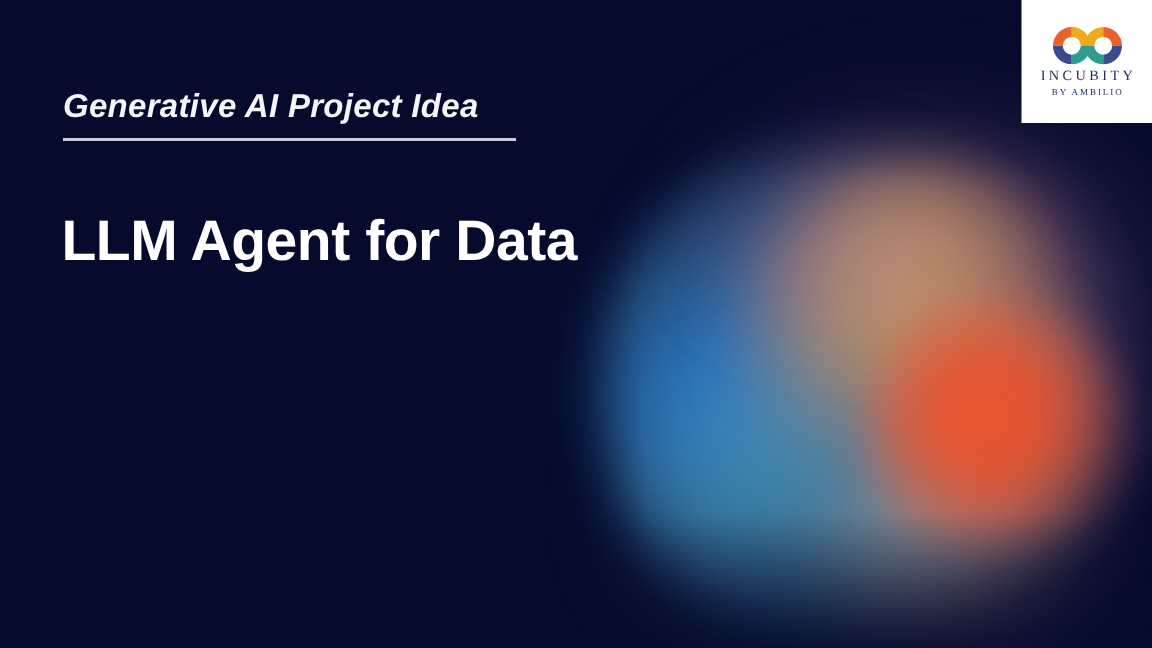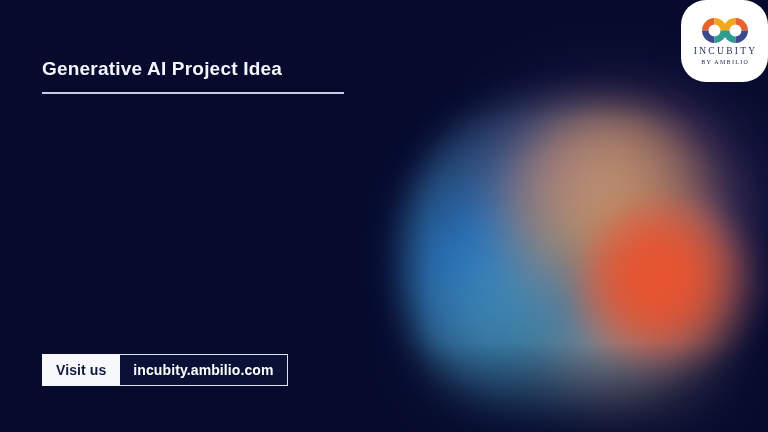--- a/index.html
+++ b/index.html
@@ -133,24 +133,25 @@
   
   .content {
     position: absolute;
     inset: 0;
   }
 
   .eyebrow {
     position: absolute;
     left: 42px;
     top: 58px;
-    font-size: 19px;
+    font-size: 22px;
     font-weight: bold;
     letter-spacing: 0.2px;
     color: #f4f5fb;
+    font-style: italic;
   }
   .eyebrow-rule {
     position: absolute;
     left: 42px;
     top: 92px;
     width: 302px;
     height: 2px;
     background: #c9cde4;
   }
 
@@ -206,21 +207,20 @@
     left: 681px;
     top: 0px;
     width: 87px;
     height: 82px;
     background: #ffffff;
     display: flex;
     flex-direction: column;
     align-items: center;
     justify-content: center;
     gap: 3px;
-    border-radius: 25px;
   }
   .logo-mark { width: 46px; height: 25px; display: block; }
   .logo-name {
     font-family: "Liberation Serif", serif;
     font-size: 9.5px;
     letter-spacing: 2.3px;
     color: #22305c;
     text-indent: 2.3px;
   }
   .logo-sub {
@@ -245,26 +245,23 @@
   <div class="orb orb-red"></div>
   <div class="vignette"></div>
 
   <div class="content">
 
     <div class="eyebrow">Generative AI Project Idea</div>
 
     <div class="eyebrow-rule"></div>
 
     <h1 class="headline">
+      <span class="headline-line">LLM Agent for Data</span>
     </h1>
 
-    <div class="visit-bar">
-      <span class="visit-label">Visit us</span>
-      <span class="visit-url">incubity.ambilio.com</span>
-    </div>
 
     <div class="logo-card">
       <svg class="logo-mark" viewBox="0 0 92 50">
         <defs>
           <clipPath id="ringL">
               <path d="M25,25 m-25,0 a25,25 0 1,0 50,0 a25,25 0 1,0 -50,0 M25,25 m-12,0 a12,12 0 1,1 24,0 a12,12 0 1,1 -24,0" clip-rule="evenodd"></path>
             </clipPath>
           <clipPath id="ringR">
               <path d="M67,25 m-25,0 a25,25 0 1,0 50,0 a25,25 0 1,0 -50,0 M67,25 m-12,0 a12,12 0 1,1 24,0 a12,12 0 1,1 -24,0" clip-rule="evenodd"></path>
             </clipPath>

